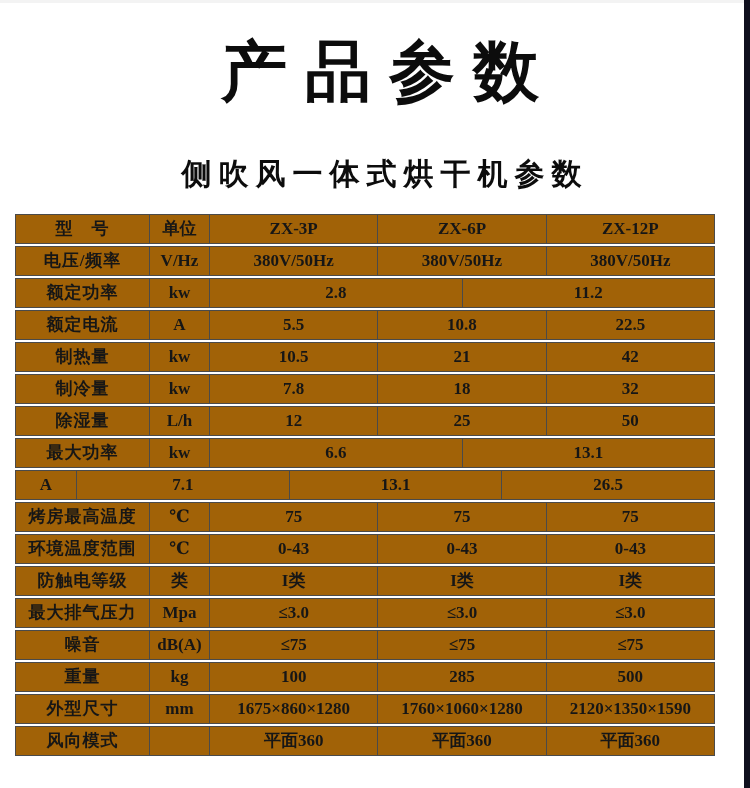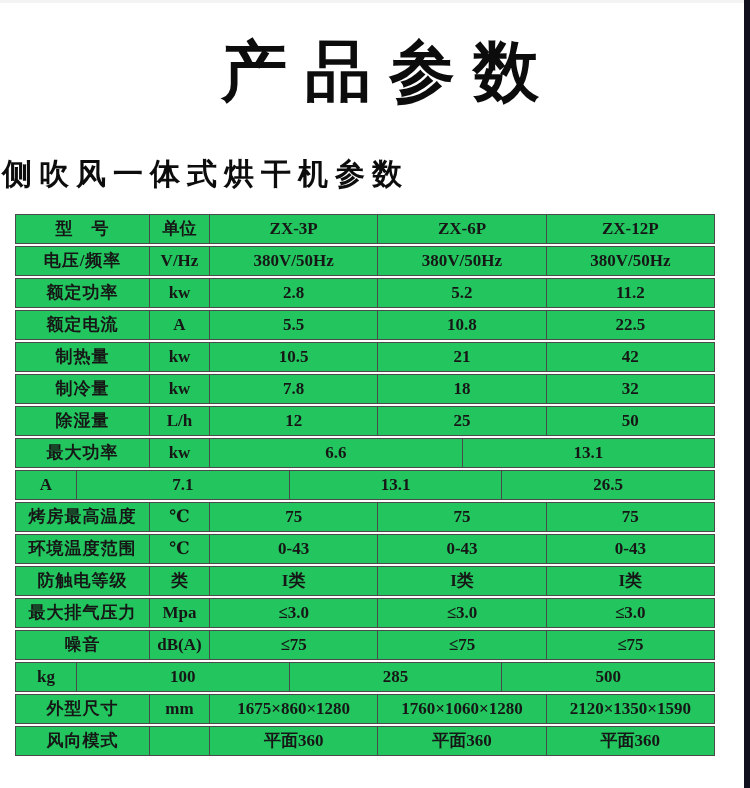--- a/index.html
+++ b/index.html
@@ -26,38 +26,38 @@
     text-align: center;
     font-size: 66px;
     line-height: 1.15;
     font-weight: 900;
     letter-spacing: 18px;
     padding-left: 28px; 
     color: #0c0c0c;
   }
   .page-subtitle {
     margin-top: 46px;
-    text-align: left;
+    text-align: center;
     font-size: 30px;
     line-height: 1.2;
     font-weight: 700;
     letter-spacing: 7px;
-    padding-left: 2px;
+    padding-left: 20px;
     color: #0c0c0c;
   }
   .spec-table {
     width: 700px;
     margin: 22px 0 0 15px;
   }
   .trow {
     display: flex;
     align-items: stretch;
     height: 30px;              
     border: 1px solid #4a4a4a;
-    background: #22c55e;
+    background: #a16207;
     margin-bottom: 2px;       
   }
   .trow:last-child { margin-bottom: 0; justify-content: flex-end; }
   .cell {
     display: flex;
     align-items: center;
     justify-content: center;
     font-family: "Liberation Serif", "DejaVu Serif", serif;
     font-size: 17px;
     font-weight: 600;
@@ -93,21 +93,20 @@
     <div class="cell unit">V/Hz</div>
     <div class="cell value">380V/50Hz</div>
     <div class="cell value">380V/50Hz</div>
     <div class="cell value">380V/50Hz</div>
   </div>
 
   <div class="trow">
     <div class="cell label">额定功率</div>
     <div class="cell unit">kw</div>
     <div class="cell value">2.8</div>
-    <div class="cell value">5.2</div>
     <div class="cell value">11.2</div>
   </div>
 
   <div class="trow">
     <div class="cell label">额定电流</div>
     <div class="cell unit">A</div>
     <div class="cell value">5.5</div>
     <div class="cell value">10.8</div>
     <div class="cell value">22.5</div>
   </div>
@@ -184,20 +183,21 @@
 
   <div class="trow">
     <div class="cell label">噪音</div>
     <div class="cell unit">dB(A)</div>
     <div class="cell value">≤75</div>
     <div class="cell value">≤75</div>
     <div class="cell value">≤75</div>
   </div>
 
   <div class="trow">
+    <div class="cell label">重量</div>
     <div class="cell unit">kg</div>
     <div class="cell value">100</div>
     <div class="cell value">285</div>
     <div class="cell value">500</div>
   </div>
 
   <div class="trow">
     <div class="cell label">外型尺寸</div>
     <div class="cell unit">mm</div>
     <div class="cell value">1675×860×1280</div>

